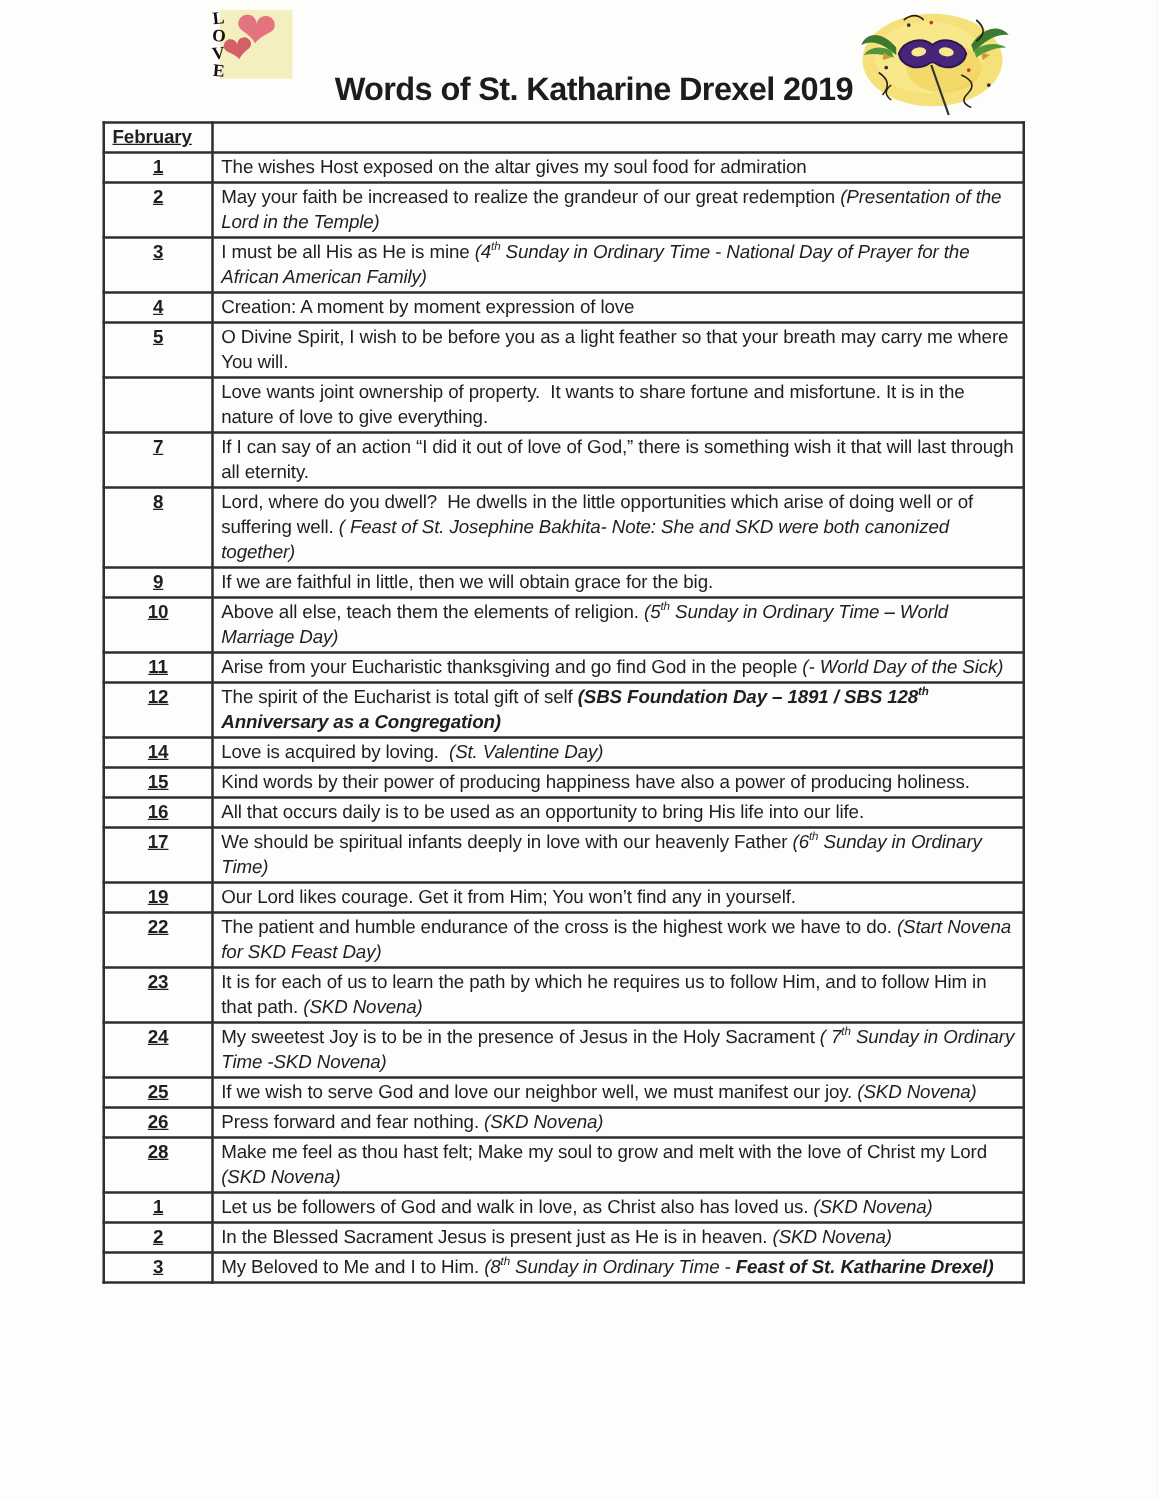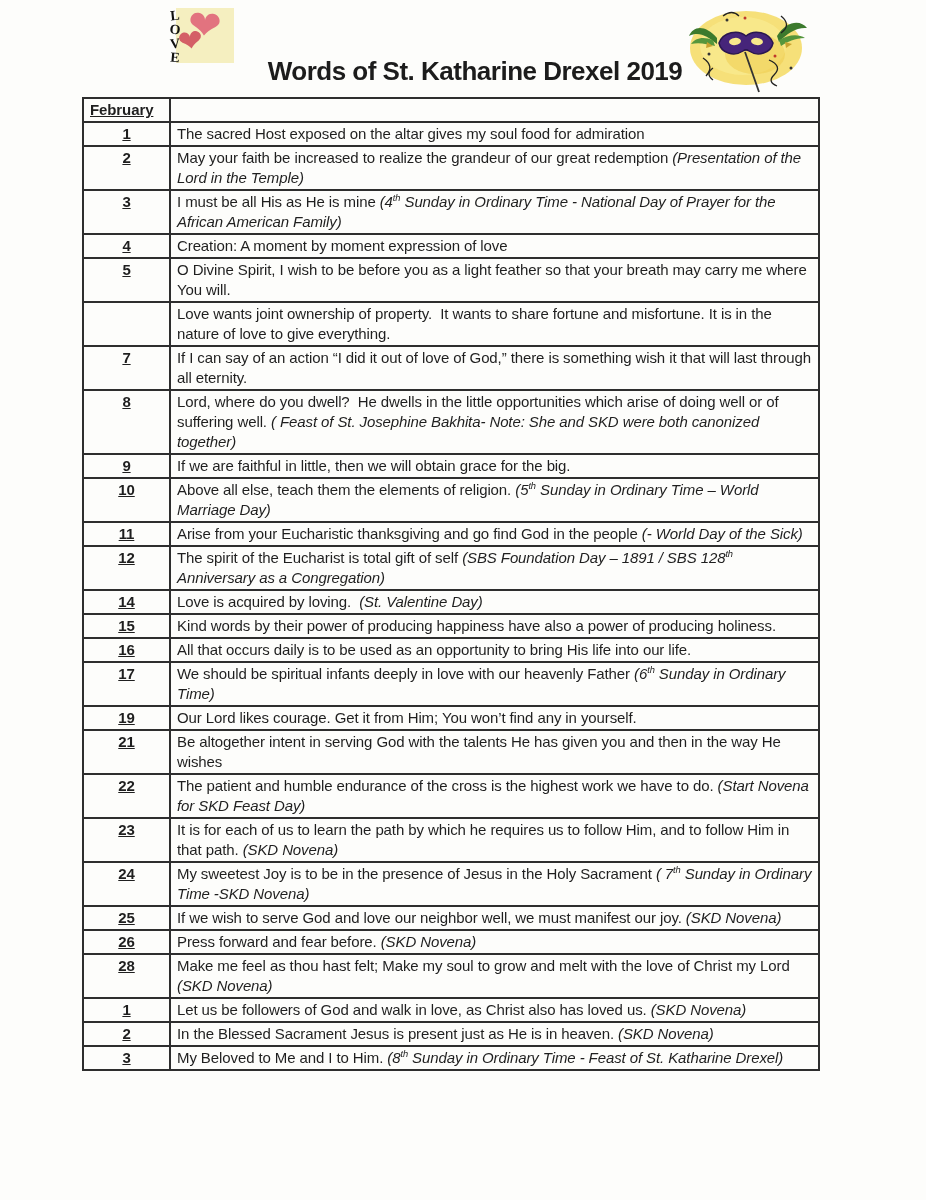--- a/index.html
+++ b/index.html
@@ -55,21 +55,21 @@
   td.date-cell{
     width:73px;
     text-align:center;
     font-weight:bold;
     text-decoration:underline;
   }
   td.date-cell.month{text-align:left;padding-left:6px;}
   td.quote-cell{white-space:pre-wrap;padding-left:12px;}
   .s-n{font-style:normal;}
   .s-i{font-style:italic;}
-  .s-bi{font-weight:normal;font-style:italic;}
+  .s-bi{font-weight:bold;font-style:italic;}
   sup{font-size:0.62em;line-height:0;}
 </style>
 </head>
 <body>
 
 <div class="page">
 
   <div class="hdr">
 
     <div class="love-box">
@@ -119,21 +119,21 @@
   </div>
 
   <table class="quotes">
     <tbody>
         <tr>
           <td class="date-cell month">February</td>
           <td class="quote-cell"></td>
         </tr>
         <tr>
           <td class="date-cell">1</td>
-          <td class="quote-cell"><span class="s-n">The sacred Host exposed on the altar gives my soul food for admiration</span></td>
+          <td class="quote-cell"><span class="s-n">The wishes Host exposed on the altar gives my soul food for admiration</span></td>
         </tr>
         <tr>
           <td class="date-cell">2</td>
           <td class="quote-cell"><span class="s-n">May your faith be increased to realize the grandeur of our great redemption </span><span class="s-i">(Presentation of the Lord in the Temple)</span></td>
         </tr>
         <tr>
           <td class="date-cell">3</td>
           <td class="quote-cell"><span class="s-n">I must be all His as He is mine </span><span class="s-i">(4</span><sup class="s-i">th</sup><span class="s-i"> Sunday in Ordinary Time - National Day of Prayer for the African American Family)</span></td>
         </tr>
         <tr>
@@ -186,42 +186,38 @@
         </tr>
         <tr>
           <td class="date-cell">17</td>
           <td class="quote-cell"><span class="s-n">We should be spiritual infants deeply in love with our heavenly Father </span><span class="s-i">(6</span><sup class="s-i">th</sup><span class="s-i"> Sunday in Ordinary Time)</span></td>
         </tr>
         <tr>
           <td class="date-cell">19</td>
           <td class="quote-cell"><span class="s-n">Our Lord likes courage. Get it from Him; You won’t find any in yourself.</span></td>
         </tr>
         <tr>
-          <td class="date-cell">21</td>
-          <td class="quote-cell"><span class="s-n">Be altogether intent in serving God with the talents He has given you and then in the way He wishes</span></td>
-        </tr>
-        <tr>
           <td class="date-cell">22</td>
           <td class="quote-cell"><span class="s-n">The patient and humble endurance of the cross is the highest work we have to do. </span><span class="s-i">(Start Novena for SKD Feast Day)</span></td>
         </tr>
         <tr>
           <td class="date-cell">23</td>
           <td class="quote-cell"><span class="s-n">It is for each of us to learn the path by which he requires us to follow Him, and to follow Him in that path. </span><span class="s-i">(SKD Novena)</span></td>
         </tr>
         <tr>
           <td class="date-cell">24</td>
           <td class="quote-cell"><span class="s-n">My sweetest Joy is to be in the presence of Jesus in the Holy Sacrament </span><span class="s-i">( 7</span><sup class="s-i">th</sup><span class="s-i"> Sunday in Ordinary Time -SKD Novena)</span></td>
         </tr>
         <tr>
           <td class="date-cell">25</td>
           <td class="quote-cell"><span class="s-n">If we wish to serve God and love our neighbor well, we must manifest our joy. </span><span class="s-i">(SKD Novena)</span></td>
         </tr>
         <tr>
           <td class="date-cell">26</td>
-          <td class="quote-cell"><span class="s-n">Press forward and fear before. </span><span class="s-i">(SKD Novena)</span></td>
+          <td class="quote-cell"><span class="s-n">Press forward and fear nothing. </span><span class="s-i">(SKD Novena)</span></td>
         </tr>
         <tr>
           <td class="date-cell">28</td>
           <td class="quote-cell"><span class="s-n">Make me feel as thou hast felt; Make my soul to grow and melt with the love of Christ my Lord </span><span class="s-i">(SKD Novena)</span></td>
         </tr>
         <tr>
           <td class="date-cell">1</td>
           <td class="quote-cell"><span class="s-n">Let us be followers of God and walk in love, as Christ also has loved us. </span><span class="s-i">(SKD Novena)</span></td>
         </tr>
         <tr>

